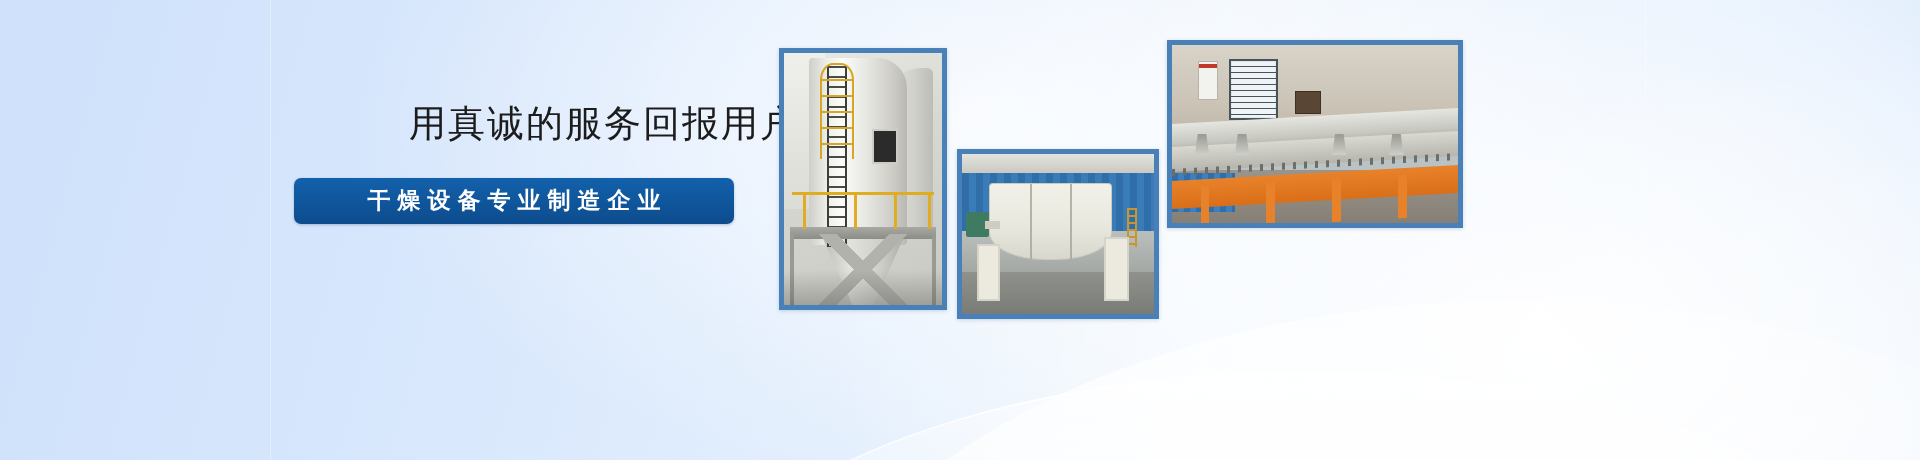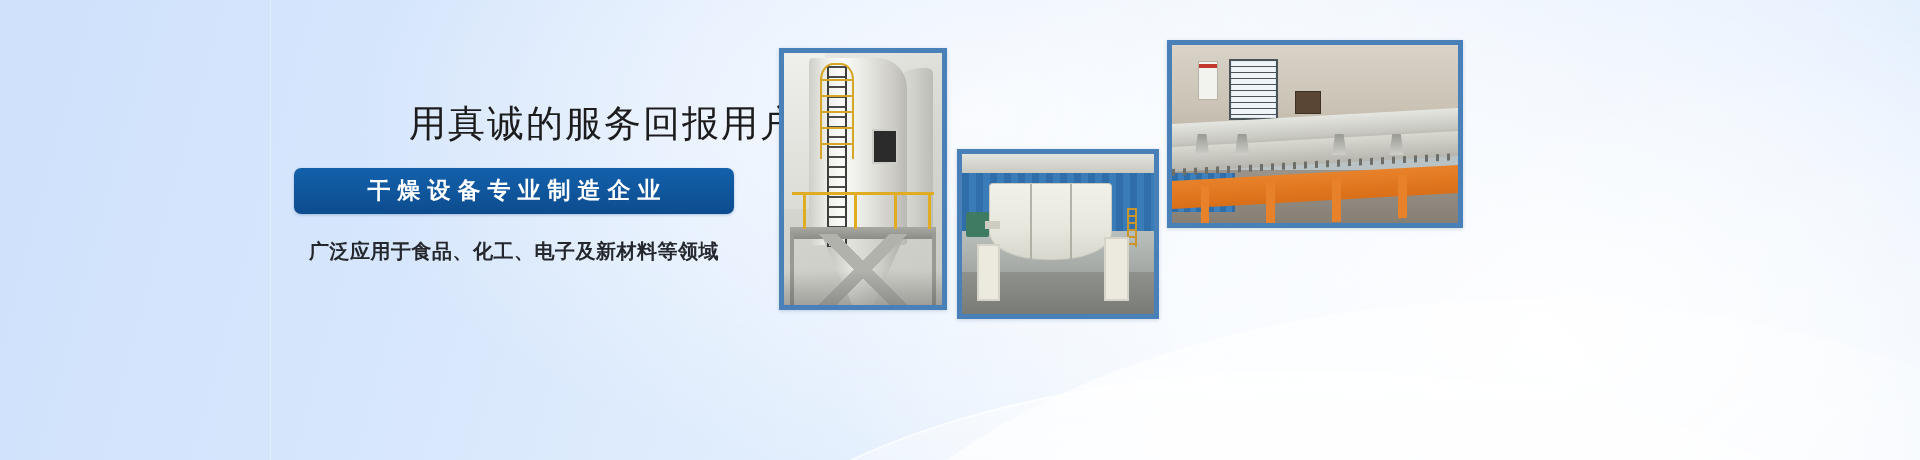--- a/index.html
+++ b/index.html
@@ -58,21 +58,21 @@
   .headline {
     font-size:37px;
     line-height:1.1;
     color:#1c1c1c;
     letter-spacing:2px;
     text-align:center;
     font-weight:400;
     white-space:nowrap;
   }
   .badge-bar {
-    margin-top:23px;
+    margin-top:33px;
     width:440px;
     height:46px;
     background:linear-gradient(180deg,#1361ab 0%,#0f559b 55%,#0d4c8d 100%);
     border-radius:7px;
     display:flex;
     align-items:center;
     justify-content:center;
     box-shadow:0 1px 3px rgba(20,60,120,0.28);
   }
   .badge-text {
@@ -239,21 +239,20 @@
   <div class="swoosh swoosh-1"></div>
   <div class="swoosh swoosh-2"></div>
   <div class="vstripe" style="left:270px"></div>
   <div class="vstripe" style="left:1645px"></div>
 
   <div class="text-block">
     <div class="headline">用真诚的服务回报用户</div>
     <div class="badge-bar">
       <span class="badge-text">干燥设备专业制造企业</span>
     </div>
-    <div class="subtitle">广泛应用于食品、化工、电子及新材料等领域</div>
   </div>
 
   <div class="photo" id="photo-fluid-bed-wide">
     <div class="scene">
       <div class="fb-wall"></div>
       <div class="fb-floor"></div>
       <div class="fb-bluewall"></div>
       <div class="fb-window">
           <div class="fb-windowgrid"></div>
         </div>

